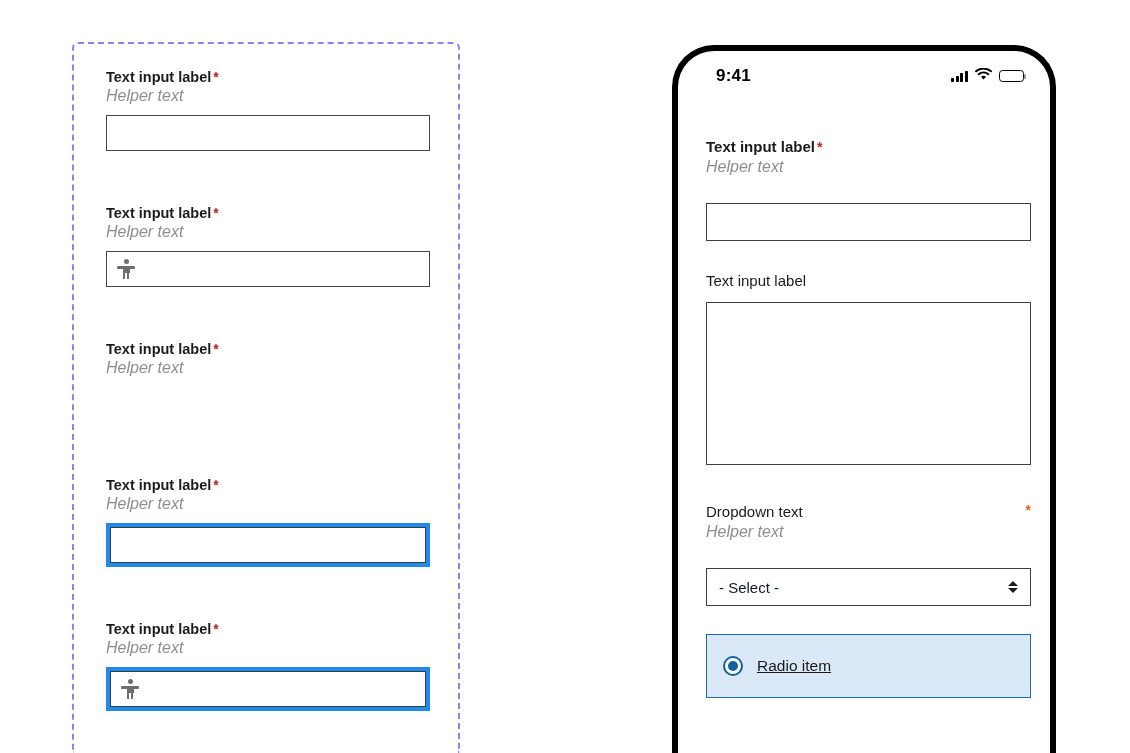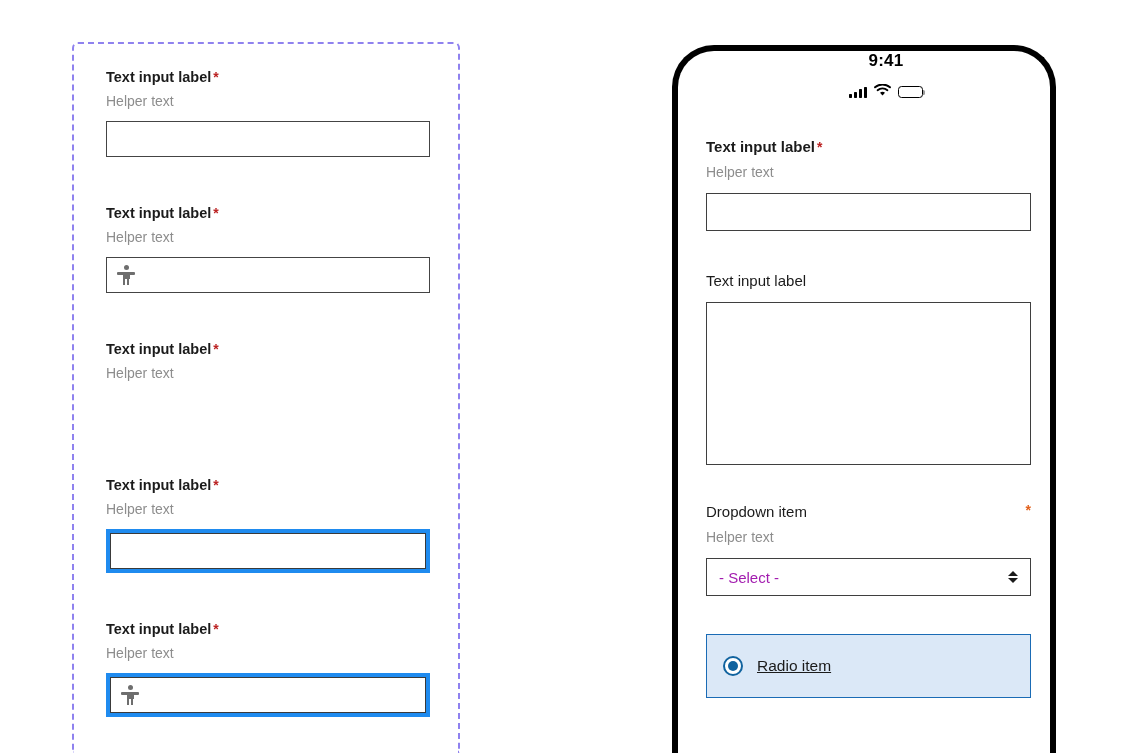--- a/index.html
+++ b/index.html
@@ -44,24 +44,25 @@
   }
   .req-star {
     color: #bb2222;
     font-weight: bold;
     font-size: 14px;
     margin-left: 2px;
   }
   .req-star.orange { color: #e2601c; }
 
   .helper-text {
-    font-size: 14px;
+    font-size: 16px;
     color: #8d8d8d;
     line-height: 19px;
-    margin-top: 6px;
+    margin-top: 0;
+    font-style: italic;
   }
 
   .input-box {
     margin-top: 10px;
     height: 36px;
     border: 1px solid #444444;
     background: #ffffff;
     box-sizing: border-box;
     display: flex;
     align-items: center;
@@ -137,29 +138,28 @@
     border: 6px solid #000000;
     border-bottom: none;
     border-radius: 42px 42px 0 0;
     box-sizing: border-box;
     background: #ffffff;
     overflow: hidden;
   }
 
   #status-bar {
     position: absolute;
-    left: 16px; top: 0;
+    left: 0; top: 0;
     width: 100%;
     height: 50px;
     display: flex;
     align-items: center;
     justify-content: space-between;
     padding: 0 26px 0 38px;
     box-sizing: border-box;
-    flex-direction: column;
   }
   #status-time {
     font-size: 17px;
     font-weight: bold;
     color: #000000;
     letter-spacing: 0.2px;
   }
   .status-icons {
     display: flex;
     align-items: center;
@@ -222,30 +222,30 @@
   }
   .phone-label.bold { font-weight: bold; }
 
   .label-row {
     display: flex;
     align-items: flex-start;
     justify-content: space-between;
   }
 
   .phone-input {
-    margin-top: 11px;
+    margin-top: 27px;
     height: 38px;
     border: 1px solid #3f3f3f;
     background: #fff;
     box-sizing: border-box;
     display: flex;
     align-items: center;
     padding: 0 12px;
     font-size: 15px;
-    color: #a21caf;
+    color: #0f172a;
   }
   .phone-textarea {
     margin-top: 11px;
     height: 163px;
     border: 1px solid #3f3f3f;
     background: #fff;
     box-sizing: border-box;
   }
 
   .select-arrows {
@@ -407,21 +407,21 @@
     </div>
   </div>
 
   <div class="phone-field" style="top: 220px;">
     <div class="phone-label">Text input label</div>
     <div class="phone-textarea"></div>
   </div>
 
   <div class="phone-field" style="top: 451px;">
     <div class="label-row">
-      <div class="phone-label">Dropdown item</div>
+      <div class="phone-label">Dropdown text</div>
       <span class="req-star orange">*</span>
     </div>
     <div class="helper-text">Helper text</div>
     <div class="phone-input">
       <span>- Select -</span>
       <span class="select-arrows">
         <span class="up"></span>
           <span class="down"></span>
       </span>
     </div>

